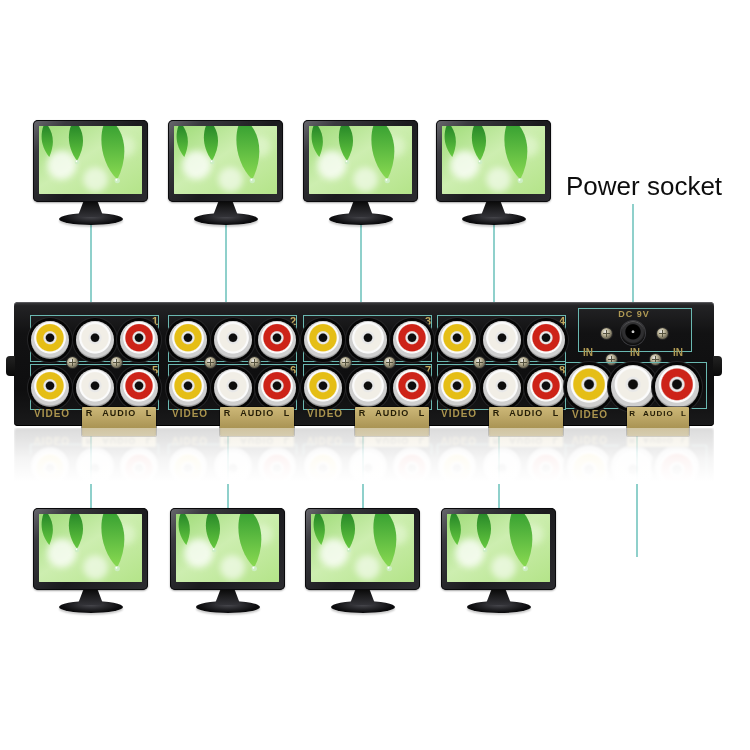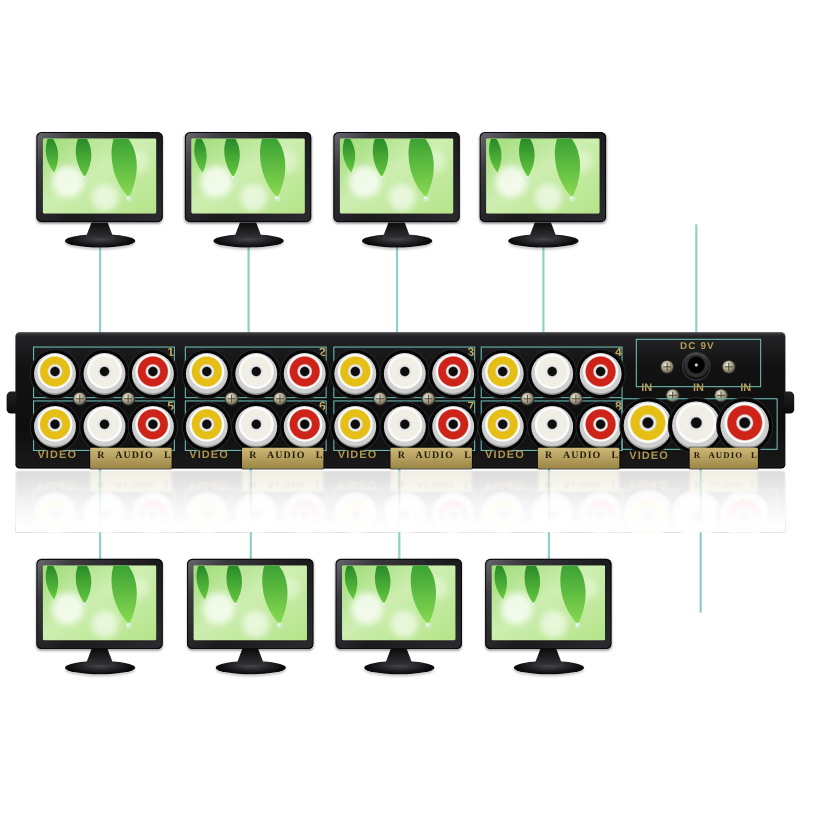--- a/index.html
+++ b/index.html
@@ -36,24 +36,24 @@
   .jack{position:absolute;border-radius:50%;
         box-shadow:0 0 0 3px #060606,0 0 0 4px #262628,inset 0 1px 1px rgba(255,255,255,.25);}
   .screw{position:absolute;width:11px;height:11px;border-radius:50%;
          background:radial-gradient(circle at 40% 35%,#efefef,#b9b194 35%,#6f6a58 70%,#3c3a30);
          box-shadow:0 0 0 1px #2a2a2a;}
   .screw::before{content:"";position:absolute;left:15%;top:48%;width:70%;height:1px;background:#55523f;}
   .screw::after{content:"";position:absolute;top:15%;left:48%;height:70%;width:1px;background:#55523f;}
 
   .num{position:absolute;color:#c2aa60;font-size:11px;font-weight:bold;line-height:1;}
   .cap-video{position:absolute;color:#ab944e;font-size:10px;font-weight:bold;letter-spacing:1px;}
-  .plate{position:absolute;height:19px;border-radius:1px;text-align:right;line-height:13px;
+  .plate{position:absolute;height:29px;border-radius:1px;text-align:center;line-height:13px;
          background:linear-gradient(180deg,#cdb878,#9c8646);color:#241d06;
          font-weight:bold;letter-spacing:1px;word-spacing:6px;
-         box-shadow:0 0 0 1px rgba(0,0,0,.45);font-family:Liberation Serif, serif;}
+         box-shadow:0 0 0 1px rgba(0,0,0,.45);}
   .plate.out{font-size:9px;}
   .plate.input-plate{left:613px;top:105px;width:62px;font-size:8px;word-spacing:4px;}
 
   .dc-box{left:564px;top:6px;width:112px;height:42px;}
   .dc-label{position:absolute;left:564px;top:7px;width:112px;text-align:center;
             font-size:9px;font-weight:bold;color:#b09a54;letter-spacing:1px;}
   .dc-jack{position:absolute;left:607px;top:19px;width:24px;height:24px;border-radius:50%;
            background:radial-gradient(circle at 50% 45%,#c8c8c8 0 6%,#000 10% 40%,#2f2f31 46% 58%,#0c0c0c 70%,#343436 100%);
            box-shadow:0 0 0 1px #3c3c40,inset 0 1px 1px rgba(255,255,255,.2);}
   .dc-s1{left:587px;top:26px;}  .dc-s2{left:643px;top:26px;}
@@ -328,13 +328,14 @@
     <div class="cyan-box input-box"></div>
     <div class="jack big bj1" style="left: 553px; top: 63px; width: 44px; height: 44px; background: radial-gradient(circle at 50% 44%, rgb(13, 13, 13) 0px, rgb(13, 13, 13) 13%, rgb(232, 232, 232) 17%, rgb(232, 232, 232) 21%, rgb(229, 190, 22) 25%, rgb(229, 190, 22) 46%, rgb(251, 251, 251) 50%, rgb(251, 251, 251) 54%, rgb(207, 207, 207) 57%, rgb(207, 207, 207) 67%, rgb(144, 144, 144) 72%, rgb(144, 144, 144) 84%, rgb(96, 96, 96) 100%);"></div>
     <div class="jack big bj2" style="left: 597px; top: 63px; width: 44px; height: 44px; background: radial-gradient(circle at 50% 44%, rgb(13, 13, 13) 0px, rgb(13, 13, 13) 13%, rgb(232, 232, 232) 17%, rgb(232, 232, 232) 21%, rgb(241, 238, 230) 25%, rgb(241, 238, 230) 46%, rgb(251, 251, 251) 50%, rgb(251, 251, 251) 54%, rgb(207, 207, 207) 57%, rgb(207, 207, 207) 67%, rgb(144, 144, 144) 72%, rgb(144, 144, 144) 84%, rgb(96, 96, 96) 100%);"></div>
     <div class="jack big bj3" style="left: 641px; top: 63px; width: 44px; height: 44px; background: radial-gradient(circle at 50% 44%, rgb(13, 13, 13) 0px, rgb(13, 13, 13) 13%, rgb(232, 232, 232) 17%, rgb(232, 232, 232) 21%, rgb(205, 35, 24) 25%, rgb(205, 35, 24) 46%, rgb(251, 251, 251) 50%, rgb(251, 251, 251) 54%, rgb(207, 207, 207) 57%, rgb(207, 207, 207) 67%, rgb(144, 144, 144) 72%, rgb(144, 144, 144) 84%, rgb(96, 96, 96) 100%);"></div>
     <div class="cap-video input-cap">VIDEO</div>
     <div class="plate input-plate">R AUDIO L</div>
   </div>
       <div class="refl-fade"></div>
     </div>
 
+  <div class="callout power-callout">Power socket</div>
 </div>
 
 </body></html>

